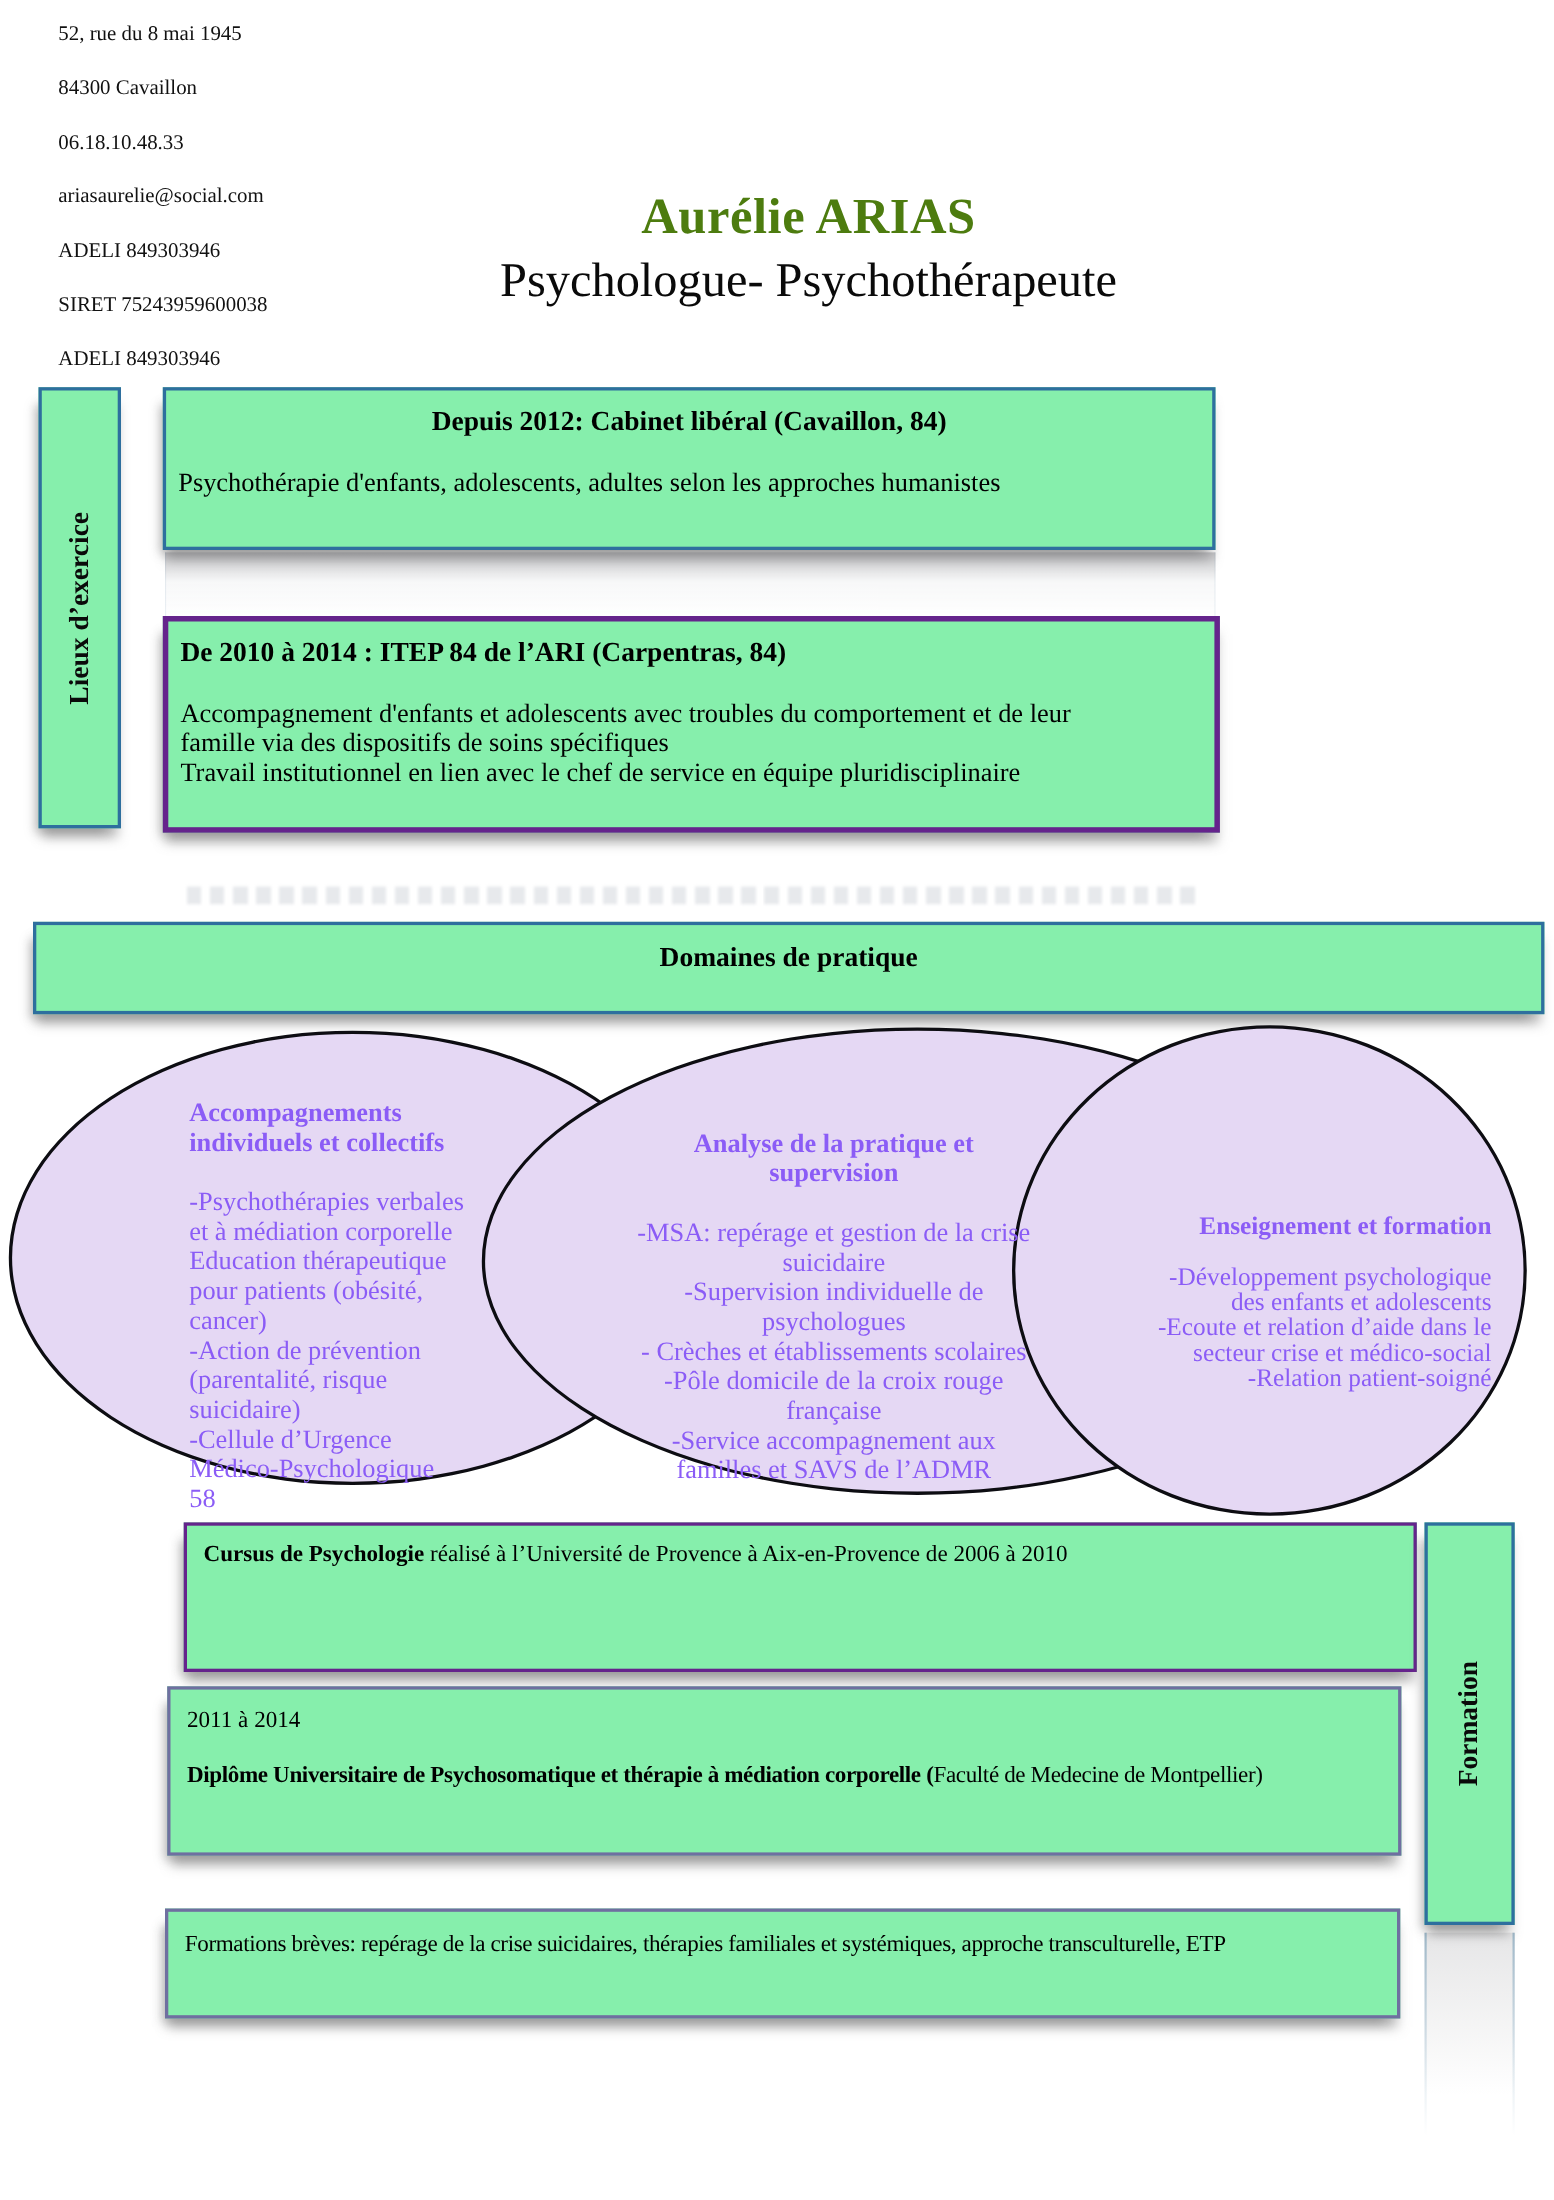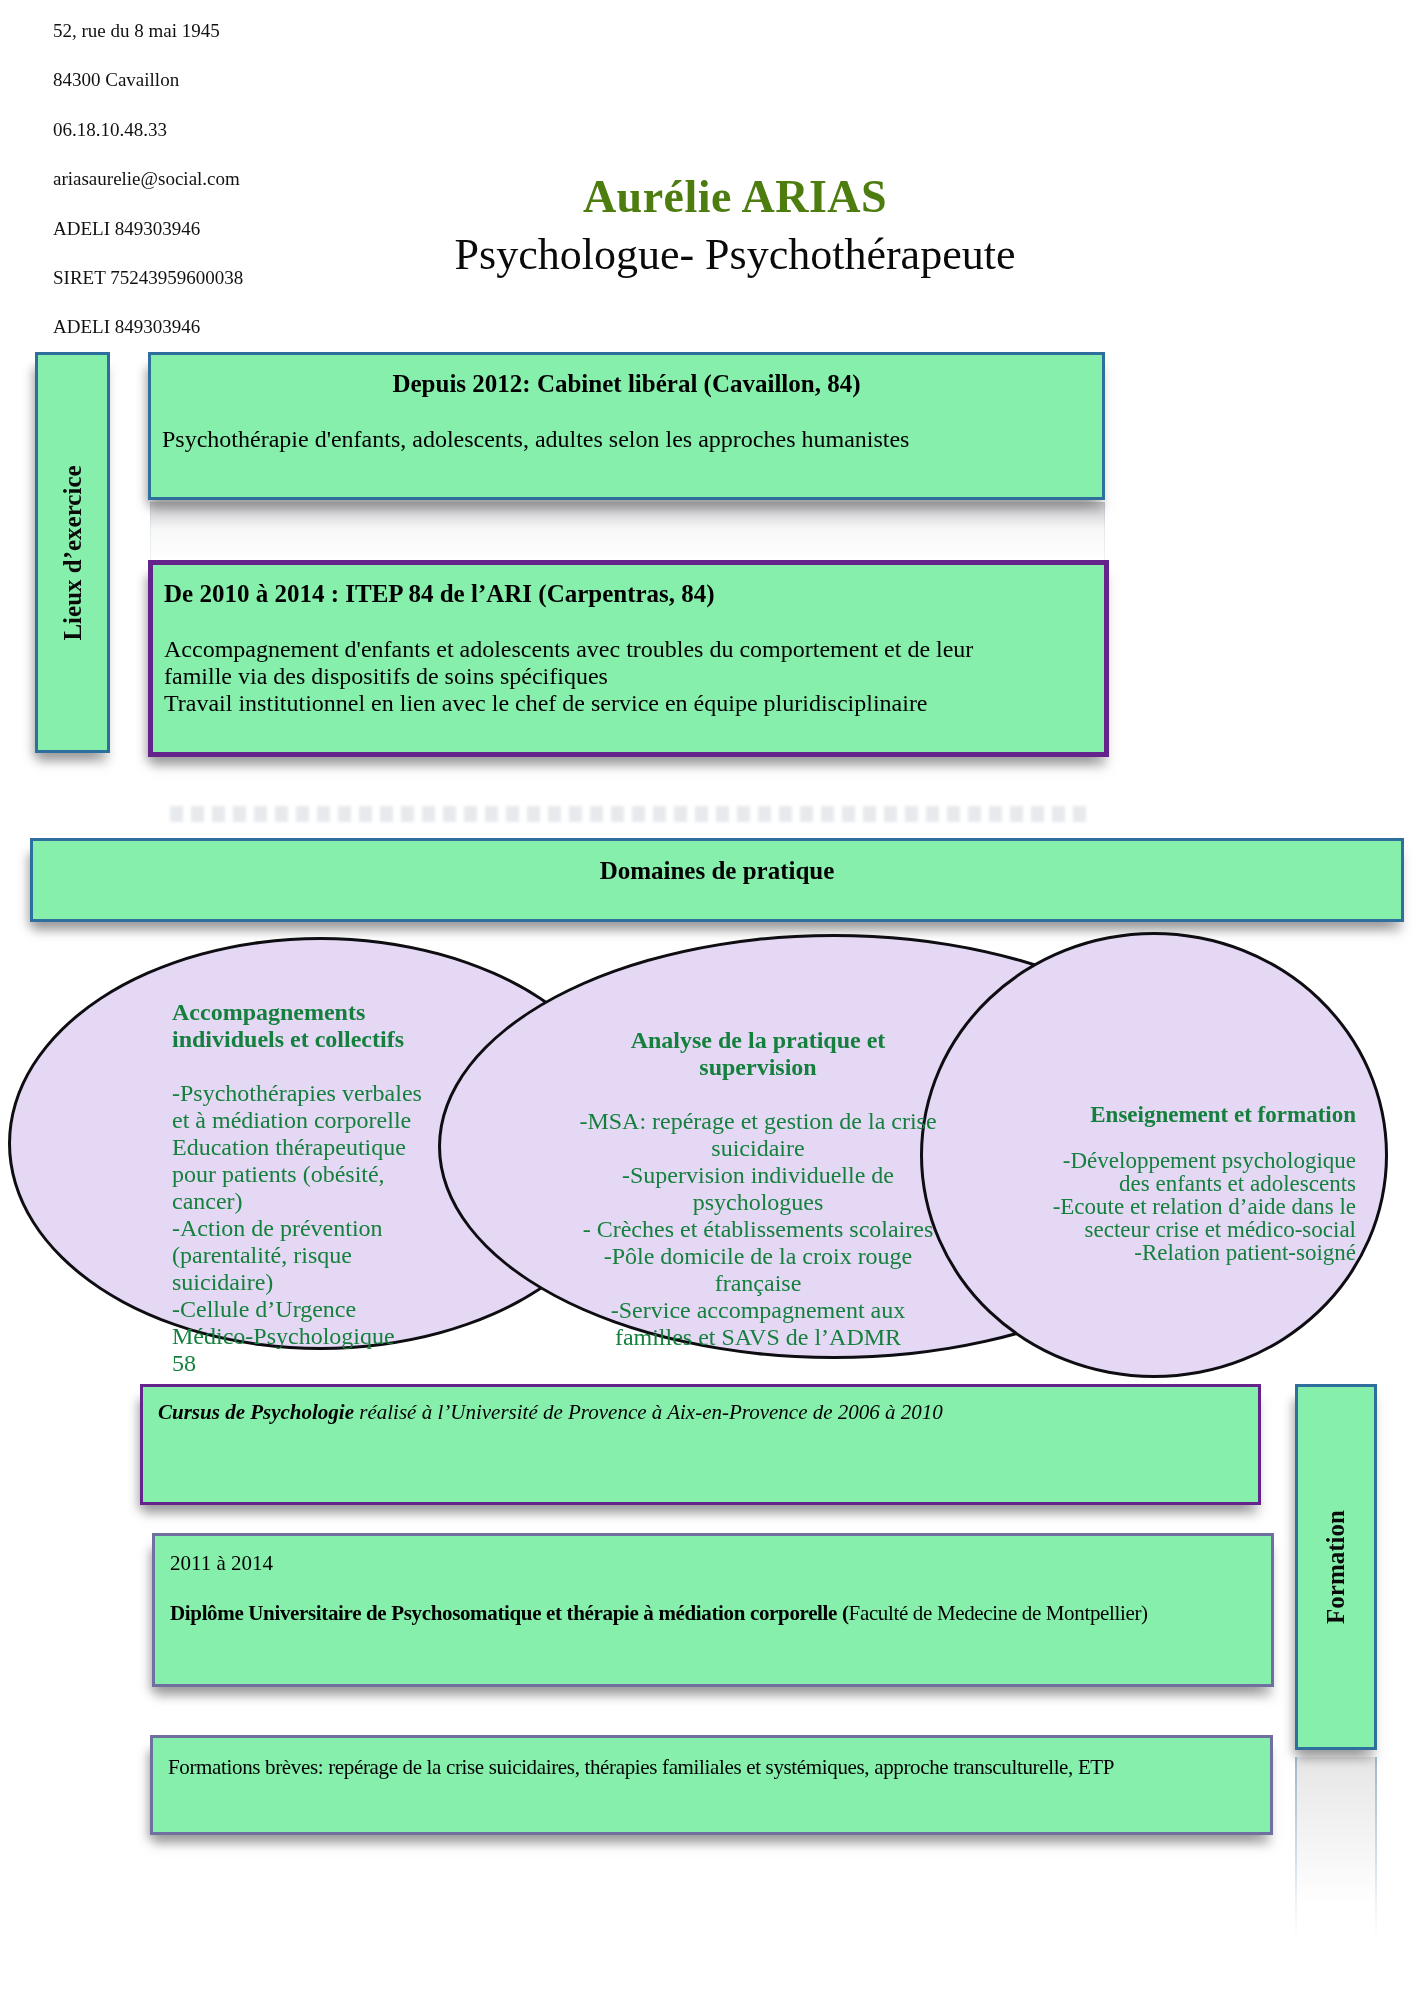--- a/index.html
+++ b/index.html
@@ -39,27 +39,27 @@
   .ghost-line{position:absolute; left:170px; top:806px; width:920px; height:16px; opacity:.55; filter:blur(1.5px);
      background:repeating-linear-gradient(90deg, rgba(175,182,192,.55) 0 13px, rgba(255,255,255,0) 13px 21px);}
   
   .banner{left:30px; top:838px; width:1374px; height:84px; text-align:center;}
   .banner .box-title{padding-top:16px;}
   
   .ellipse{position:absolute; border:3px solid #0d0d12; border-radius:50%; background:#e5d8f4; box-sizing:border-box;}
   .e1{left:8px;   top:937px; width:625px; height:413px; z-index:1;}
   .e2{left:438px; top:934px; width:792px; height:425px; z-index:2;}
   .e3{left:920px; top:932px; width:468px; height:446px; z-index:3;}
-  .etext{position:absolute; z-index:5; color:#15803d; white-space:pre-line;}
+  .etext{position:absolute; z-index:5; color:#8b5cf6; white-space:pre-line;}
   .et1{left:172px; top:972px; width:292px; font-size:24px; line-height:27px; text-align:left;}
   .et2{left:522px; top:1000px; width:472px; font-size:24px; line-height:27px; text-align:center;}
   .et3{left:1000px; top:1080px; width:356px; font-size:23px; line-height:23px; text-align:right;}
   .ebold{font-weight:bold; white-space:pre-line;}
   
-  .cursus{left:140px; top:1384px; width:1121px; height:121px;font-style:italic;}
+  .cursus{left:167px; top:1384px; width:1121px; height:136px;}
   .diplome{left:152px; top:1533px; width:1122px; height:154px;}
   .breves{left:150px; top:1735px; width:1123px; height:100px;}
   .bline{font-size:21px; padding-left:15px;}
   .cursus .bline{padding-top:13px;}
   .diplome .l1{padding-top:15px;}
   .diplome .l2{margin-top:25px;}
   .breves .bline{padding-top:17px;}
   .fit{white-space:nowrap; letter-spacing:-0.35px;}
   .b{font-weight:bold;}
   

